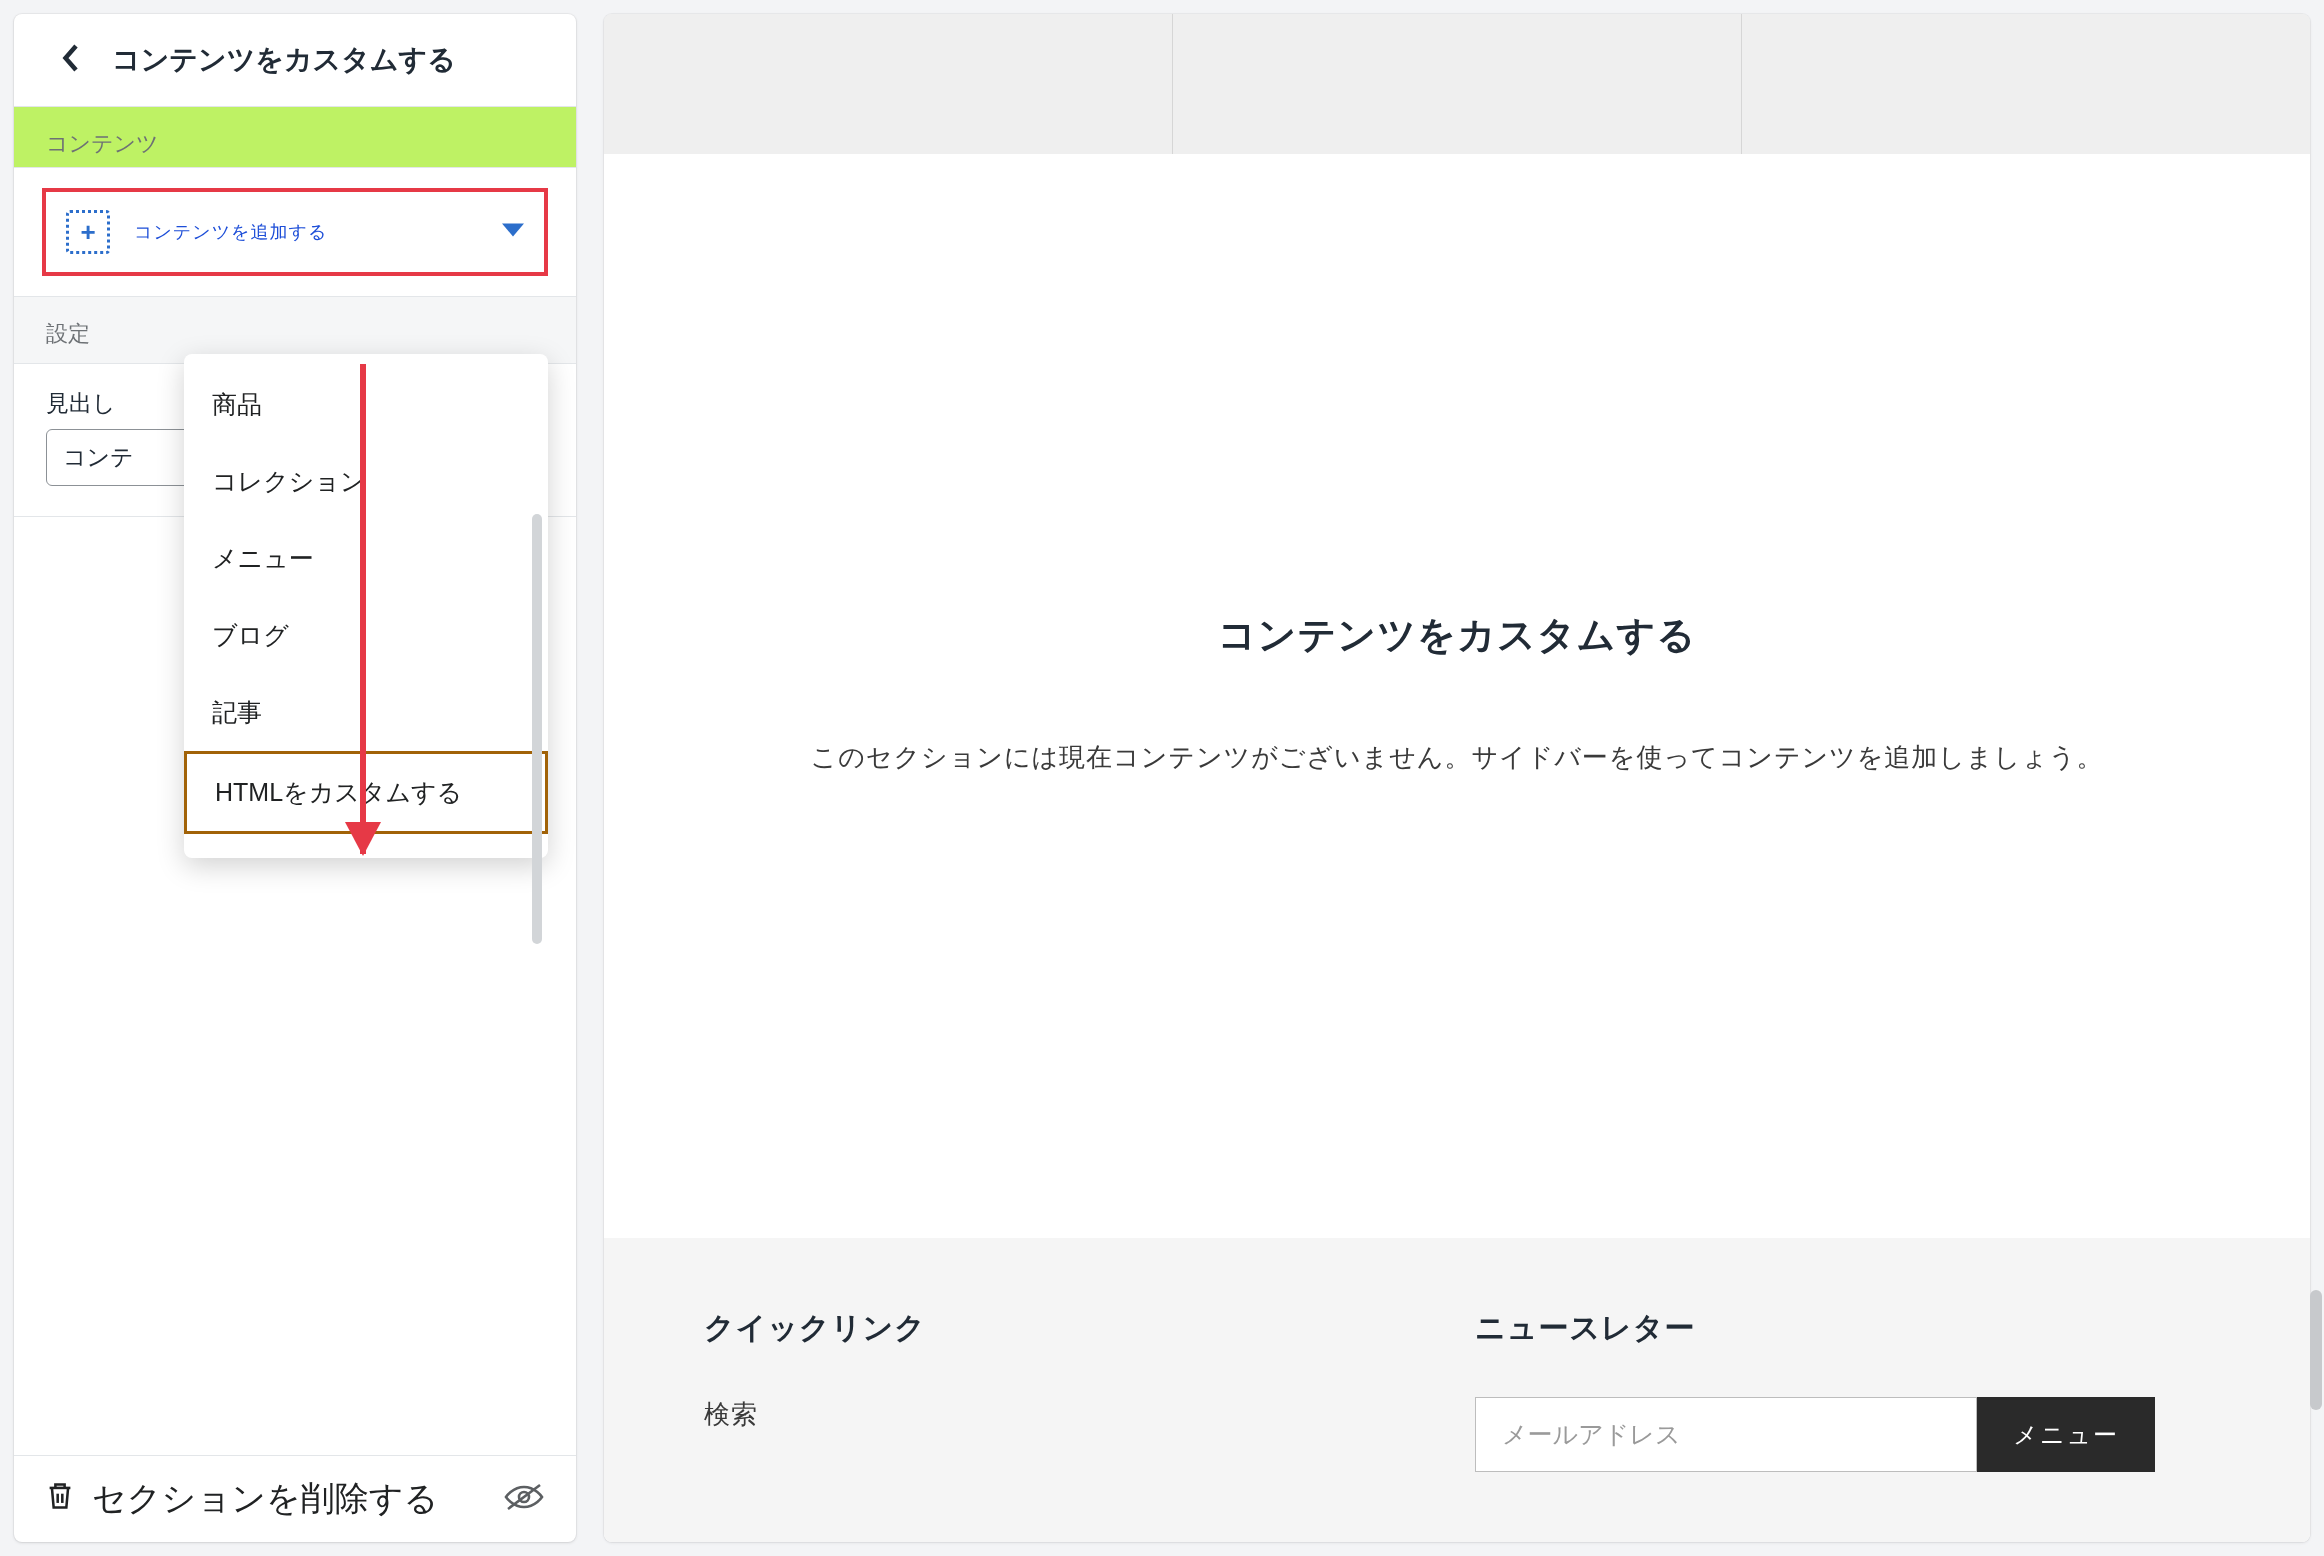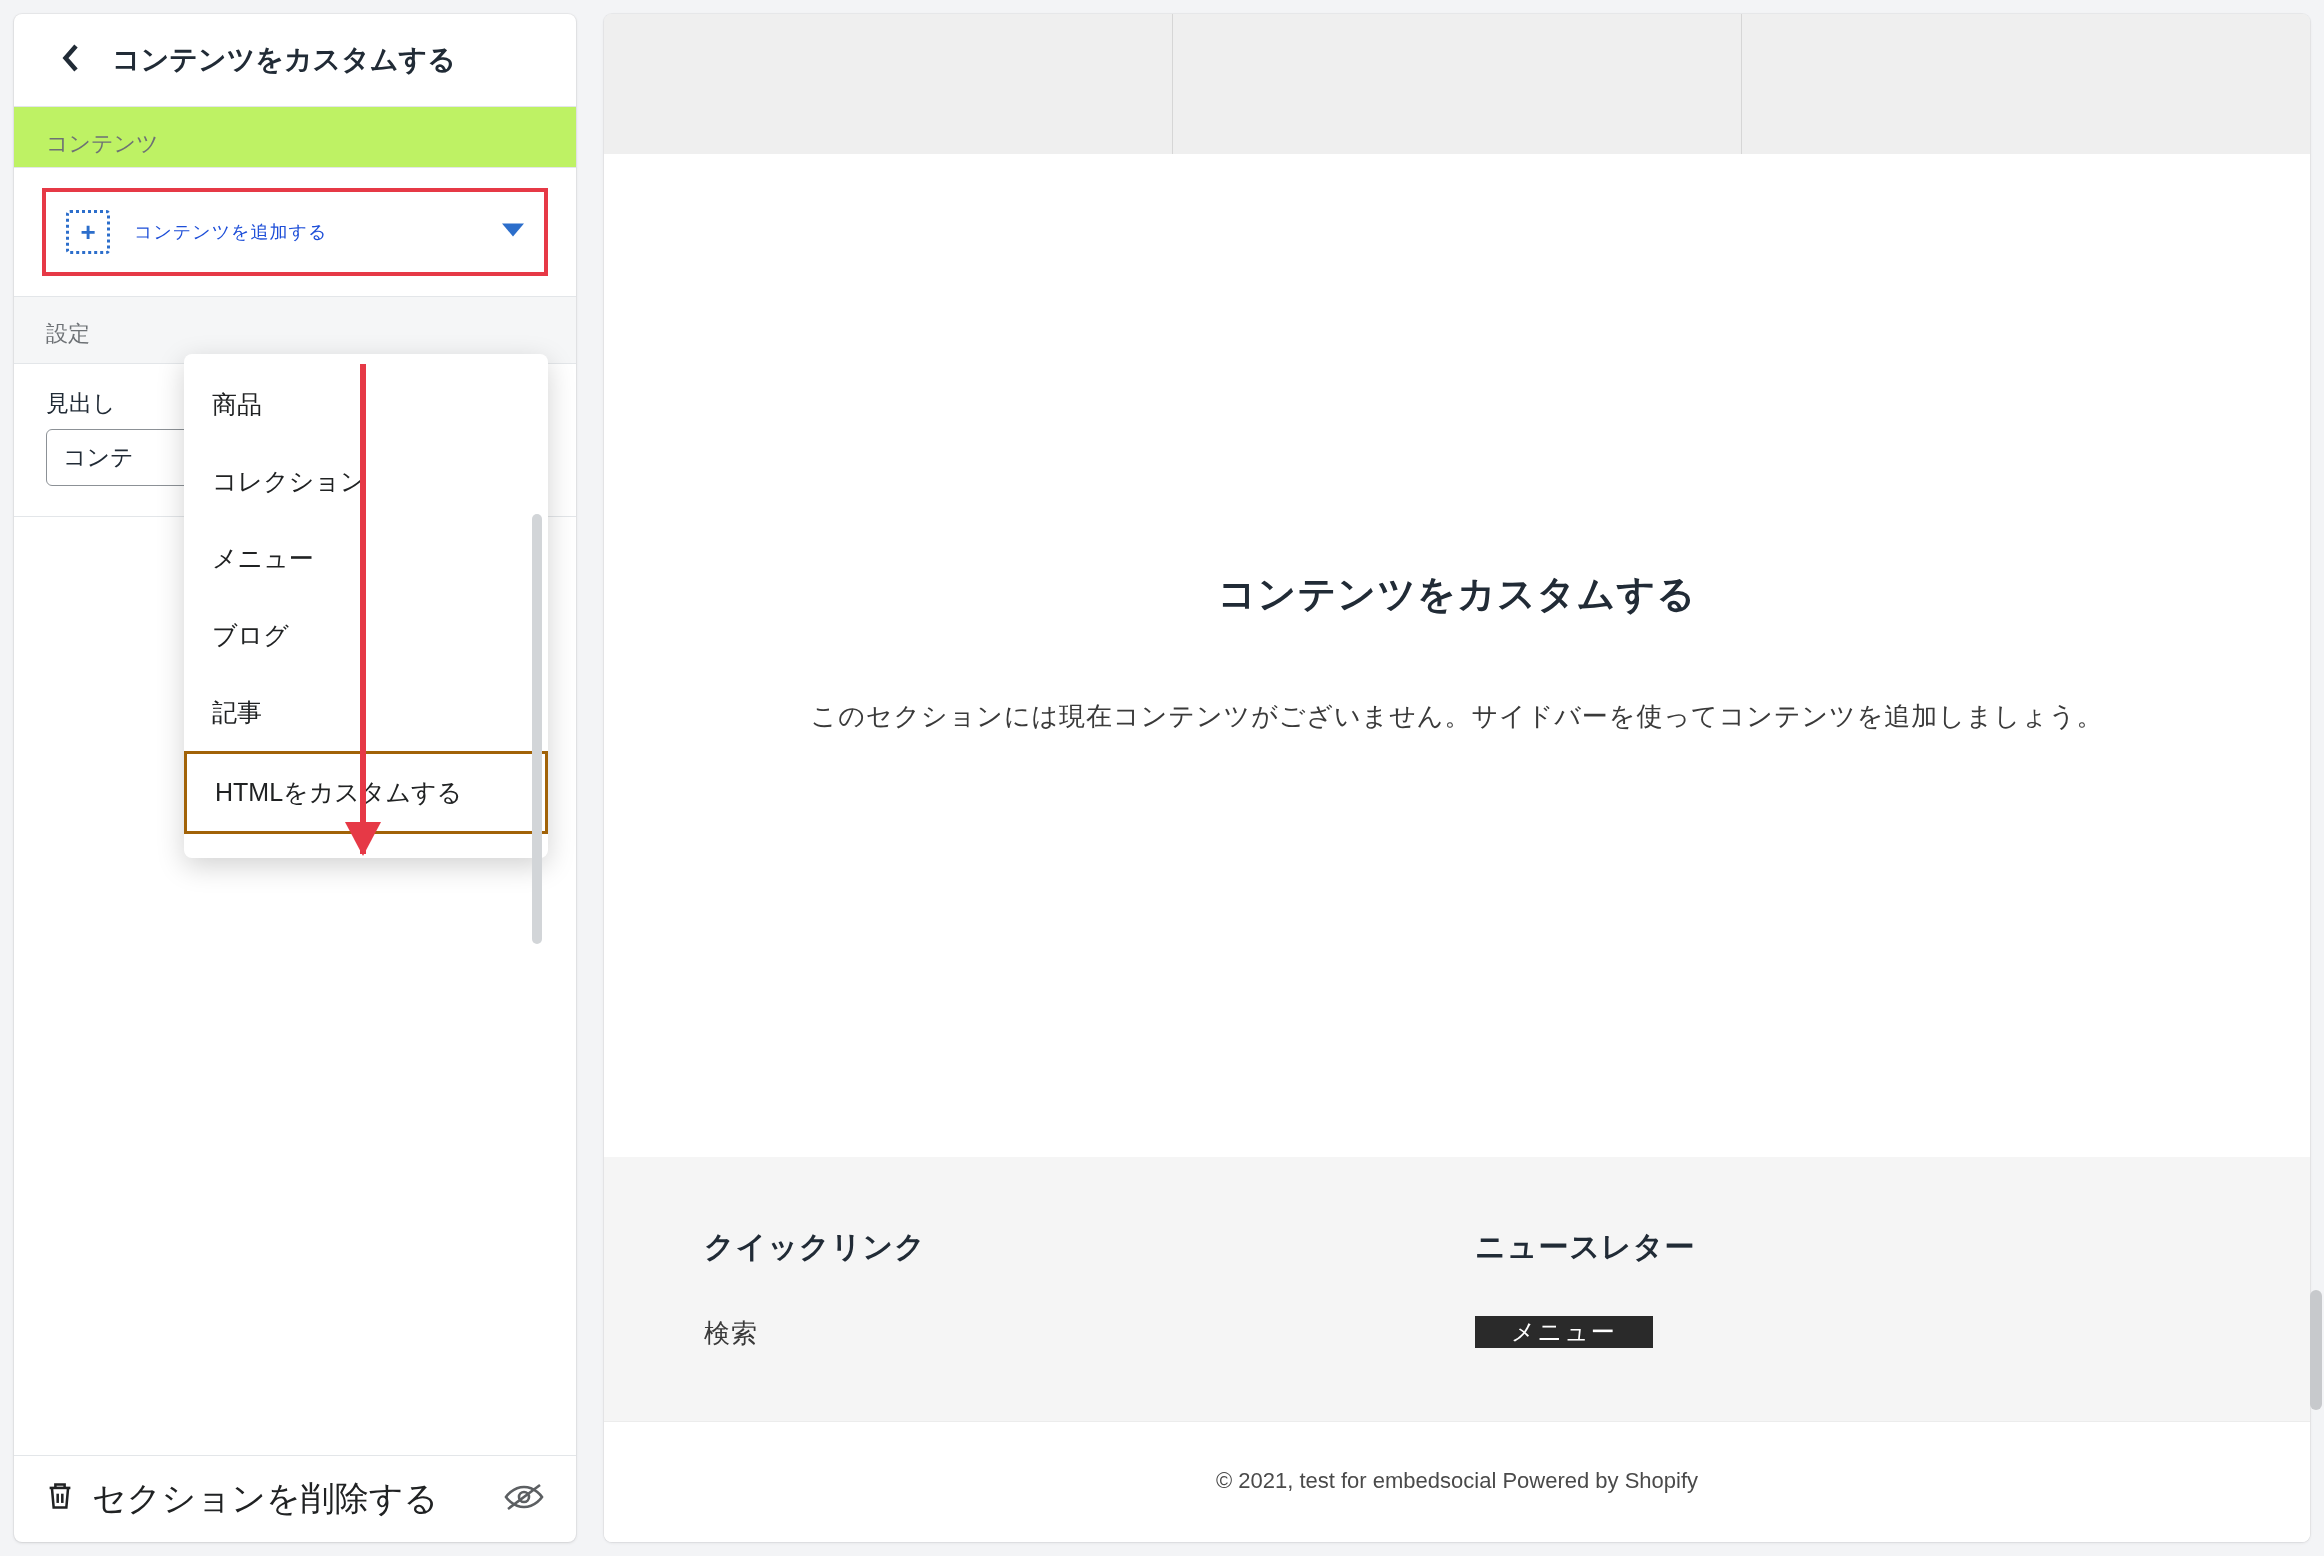--- a/index.html
+++ b/index.html
@@ -412,24 +412,24 @@
     </div>
 
     <div class="preview-footer">
       <div class="fcol">
         <div class="fcol-title">クイックリンク</div>
         <a class="flink">検索</a>
       </div>
       <div class="fcol">
         <div class="fcol-title">ニュースレター</div>
         <div class="newsletter-row">
+          <input class="nl-input" placeholder="メールアドレス" style="">
           <button class="nl-btn">メニュー</button>
         </div>
       </div>
     </div>
 
-    <div class="preview-copyright">© 2021, test for embedsocial Powered by Shopify</div>
 
   </main>
 
 </div>
 
 <div class="page-scroll"></div>
 
 </body></html>

